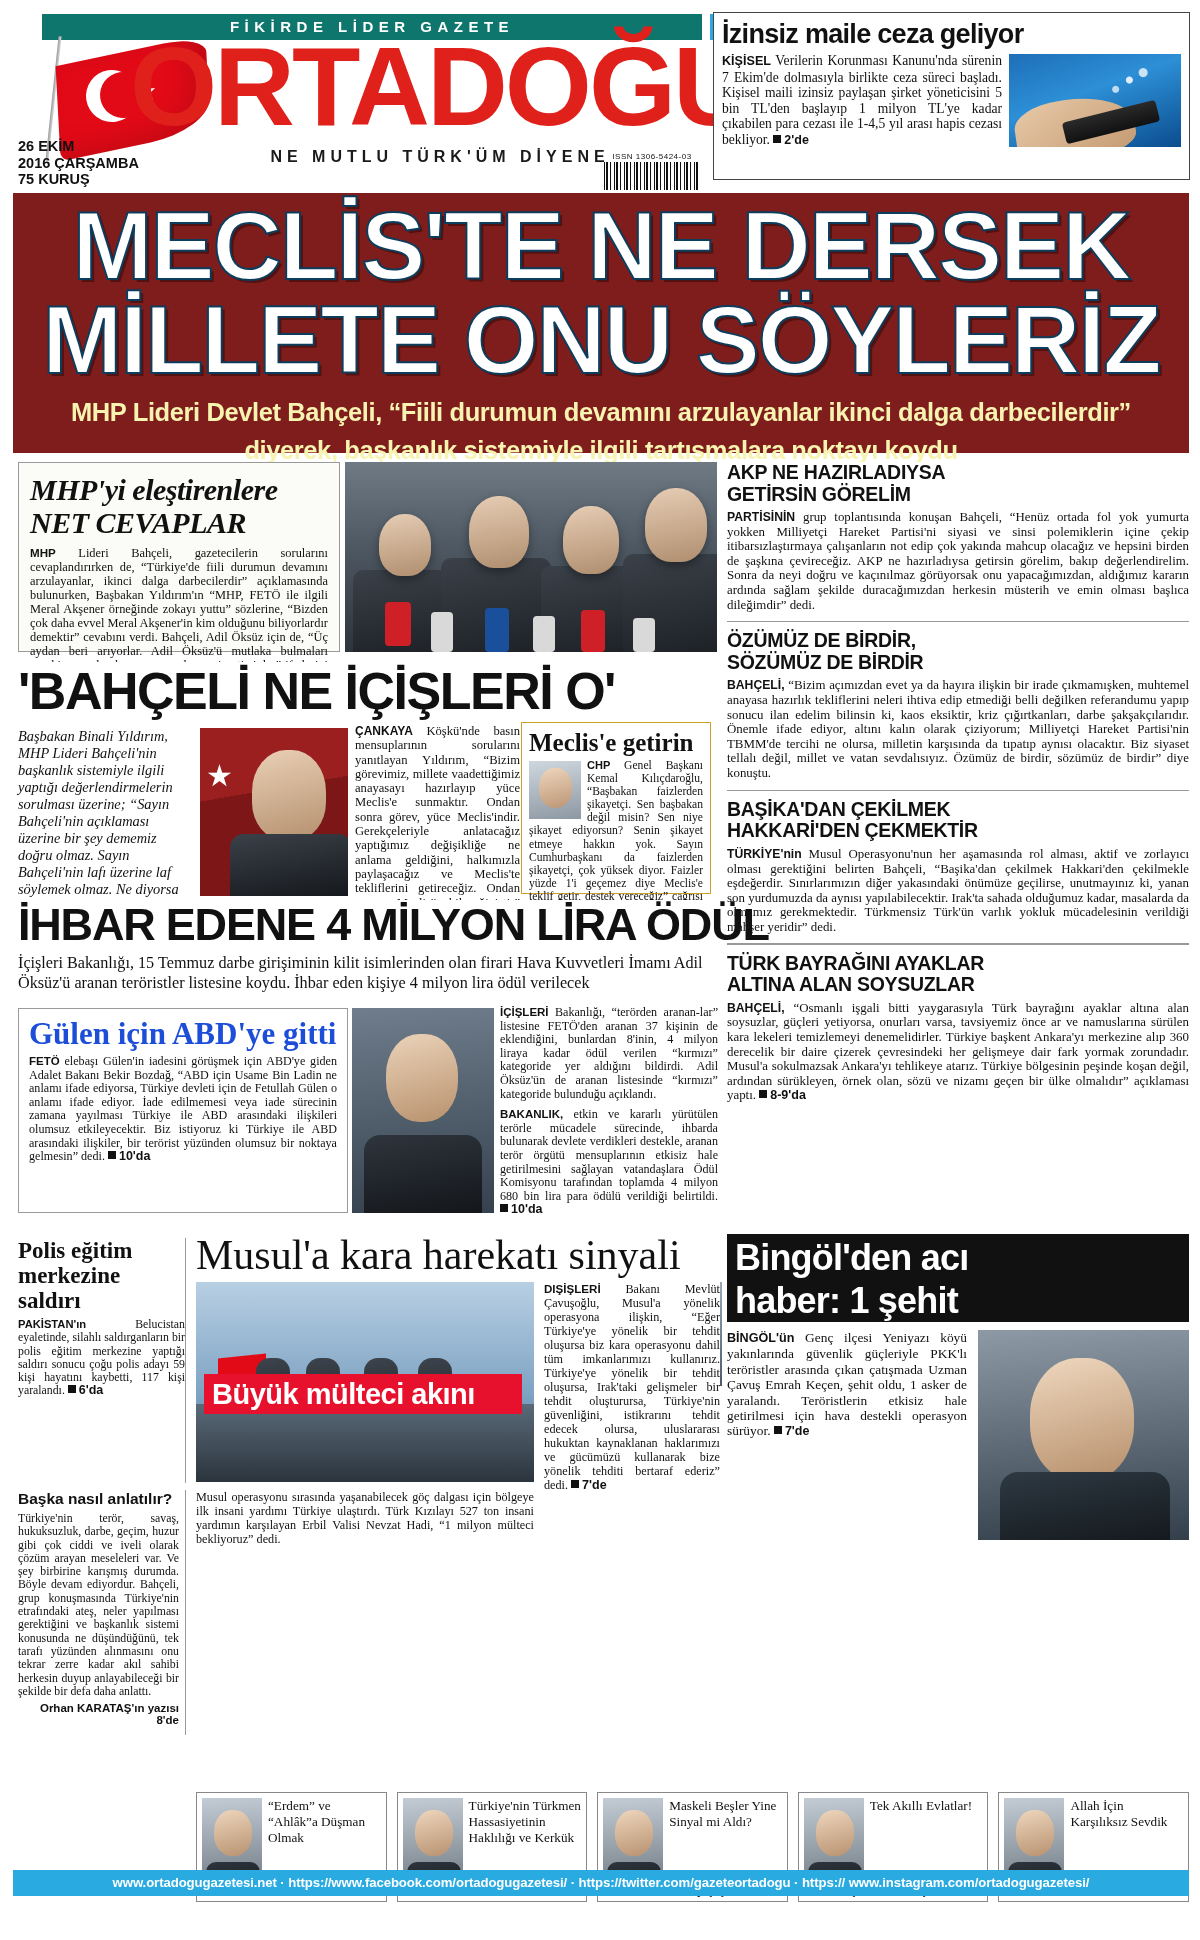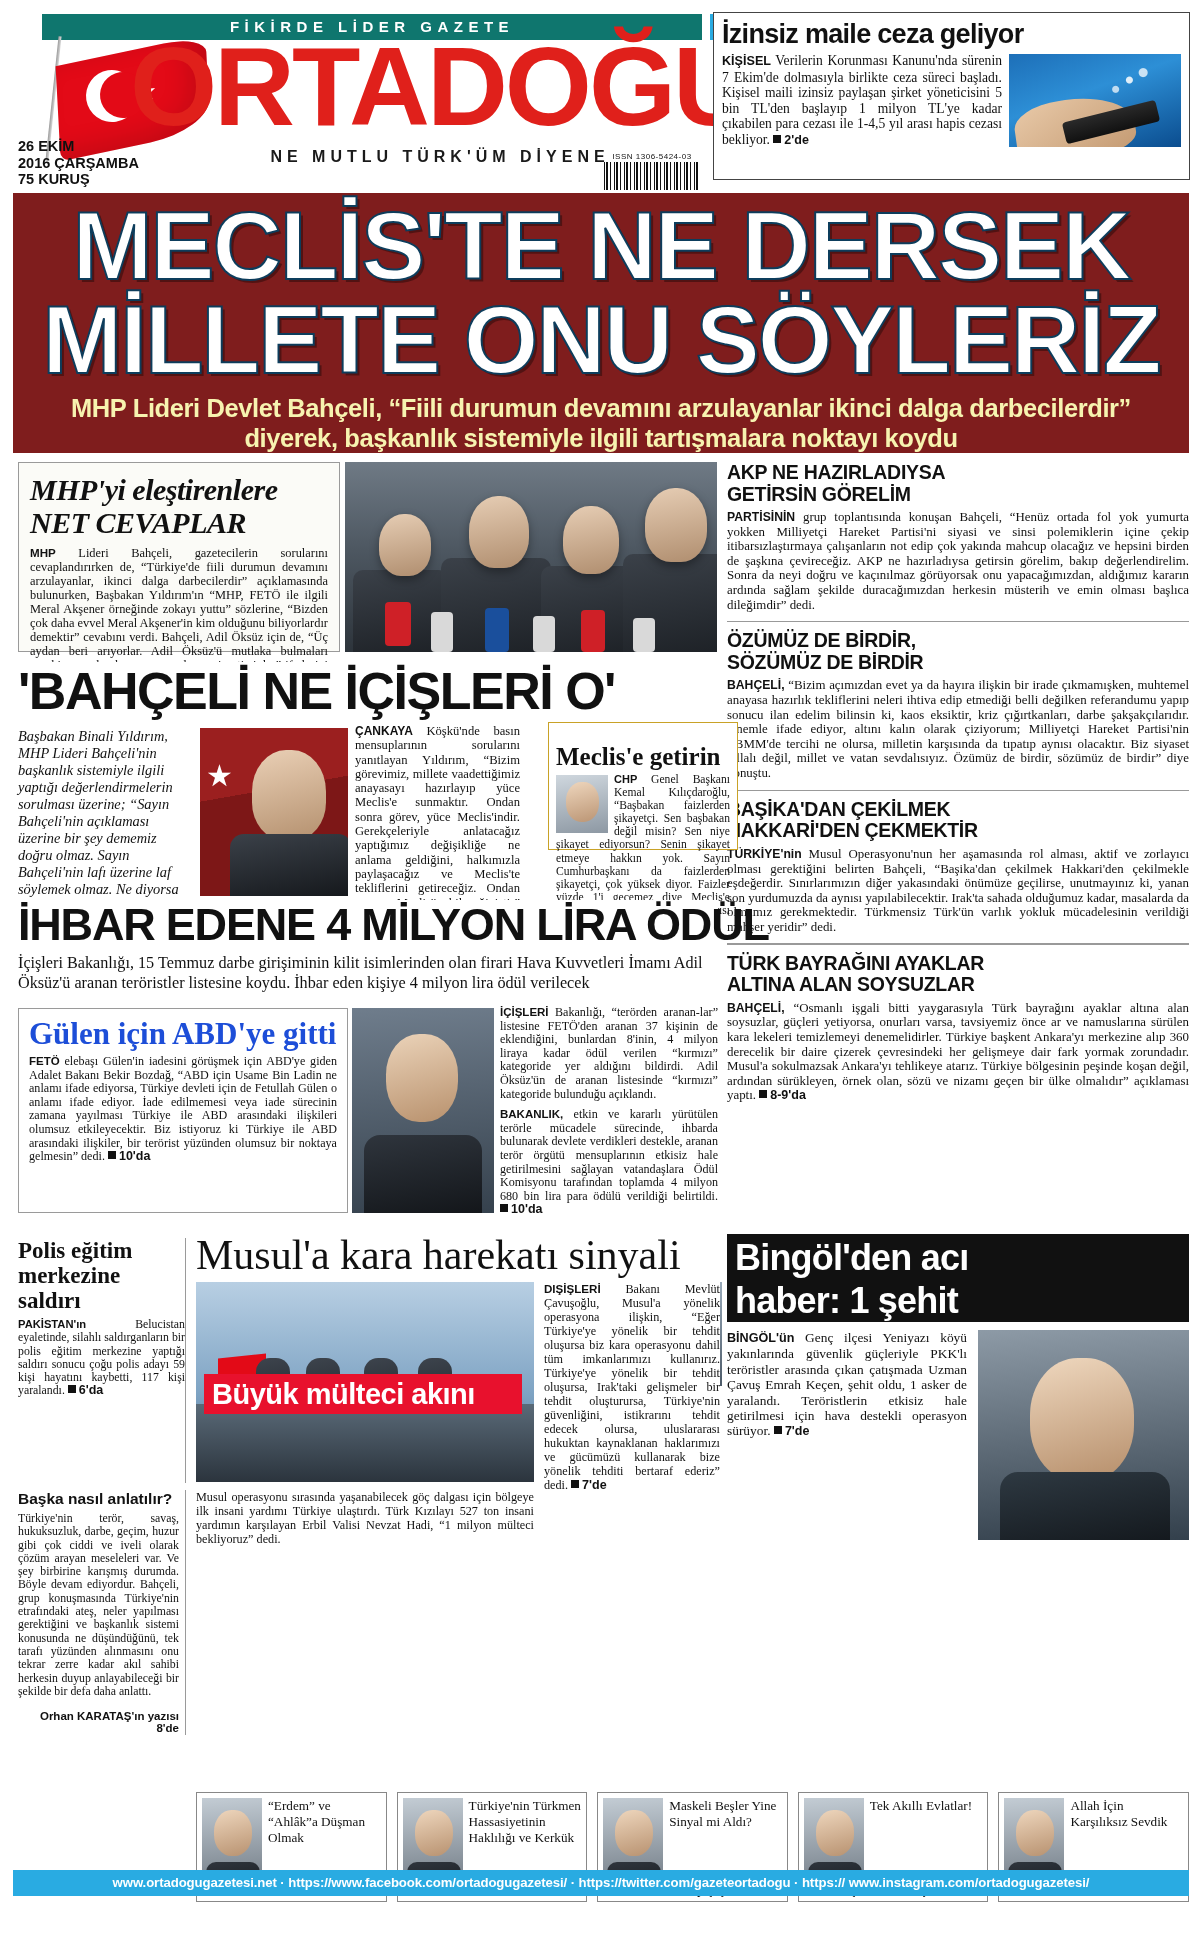--- a/index.html
+++ b/index.html
@@ -119,21 +119,21 @@
   .headline {
     font-family:"Liberation Sans", sans-serif; font-weight:bold;
     color:#ffffff; -webkit-text-stroke:2px #0d3d5c;
     text-shadow: 3px 3px 0 rgba(0,0,0,.35);
     font-size:96px; line-height:94px; letter-spacing:-2px;
     text-align:center; padding-top:6px; white-space:nowrap;
   }
   .headline .l2 { display:block; }
   .subhead {
     font-family:"Liberation Sans", sans-serif; font-weight:bold;
-    color:#F7F3B0; font-size:25.5px; line-height:30px; letter-spacing:-.4px;
+    color:#F7F3B0; font-size:25.5px; line-height:38px; letter-spacing:-.4px;
     text-align:center; padding:6px 22px 0 22px;
   }
 
   
   .box { position:absolute; background:#fff; }
 
   
   .feat-left { left:18px; top:462px; width:322px; height:190px; border:1.5px solid #9a9a9a; padding:10px 11px; background:#FBFBF7;}
   .feat-left h3 {
     font-family:"Liberation Serif", serif; font-style:italic; font-weight:bold;
@@ -192,21 +192,21 @@
     background:linear-gradient(165deg,#ead0b6,#b4906e);
   }
   .bah-photo .pbody {
     position:absolute; left:30px; bottom:0; width:122px; height:62px;
     background:linear-gradient(170deg,#3b4149,#15181c); border-radius:14px 14px 0 0;
   }
   .bah-photo .star2 { position:absolute; left:6px; top:30px; color:#fff; font-size:30px; }
   .bah-col2 { left:355px; top:724px; width:165px; font-size:12.6px; line-height:14.3px; text-align:justify; }
   .bah-col2 b { font-family:"Liberation Sans", sans-serif; font-size:12px; }
 
-  .meclis-box { left:548px; top:722px; width:190px; height:128px; border:1.5px solid #C9A227; padding:20px 7px; background:#fff;}
+  .meclis-box { left:521px; top:722px; width:190px; height:172px; border:1.5px solid #C9A227; padding:6px 7px; background:#fff;}
   .meclis-box h5 { font-family:"Liberation Serif", serif; font-size:25px; line-height:27px; color:#111; margin-bottom:3px;}
   .meclis-box .kphoto {
     float:left; width:52px; height:58px; margin:2px 6px 2px 0;
     background:linear-gradient(170deg,#cfd7de,#8d98a3);
     position:relative; overflow:hidden;
   }
   .meclis-box .kphoto .kf {
     position:absolute; left:10px; top:7px; width:33px; height:40px; border-radius:46%;
     background:linear-gradient(165deg,#eed6bd,#bb9574);
   }
@@ -242,21 +242,21 @@
   .ihbar-col2 .gap { display:block; height:7px; }
 
   
   .polis-box { left:18px; top:1238px; width:168px; height:245px; border-right:1.5px solid #9a9a9a;}
   .polis-box h3 { font-family:"Liberation Serif", serif; font-size:23px; line-height:25px; margin-bottom:5px;}
   .polis-box p { font-size:11.8px; line-height:13.3px; text-align:justify;}
   .polis-box p b { font-family:"Liberation Sans", sans-serif; font-size:11.2px;}
   .polis2 { left:18px; top:1490px; width:168px; height:245px; padding-right:6px; border-right:1.5px solid #9a9a9a;}
   .polis2 h3 { font-family:"Liberation Sans", sans-serif; font-weight:bold; font-size:15.5px; line-height:17px; margin-bottom:5px;}
   .polis2 p { font-size:11.8px; line-height:13.3px; text-align:justify;}
-  .polis2 .byline { font-family:"Liberation Sans", sans-serif; font-weight:bold; font-size:11.5px; text-align:right; margin-top:12px;}
+  .polis2 .byline { font-family:"Liberation Sans", sans-serif; font-weight:bold; font-size:11.5px; text-align:right; margin-top:4px;}
 
   
   .musul-head {
     left:196px; top:1232px; width:530px;
     font-family:"Liberation Serif", serif; font-size:42px; line-height:46px; color:#111; white-space:nowrap;
   }
   .musul-photo {
     position:absolute; left:196px; top:1282px; width:338px; height:200px;
     background:linear-gradient(180deg,#b8cfe3 0%,#7fa4c4 55%,#4a6b88 100%); overflow:hidden;
   }

